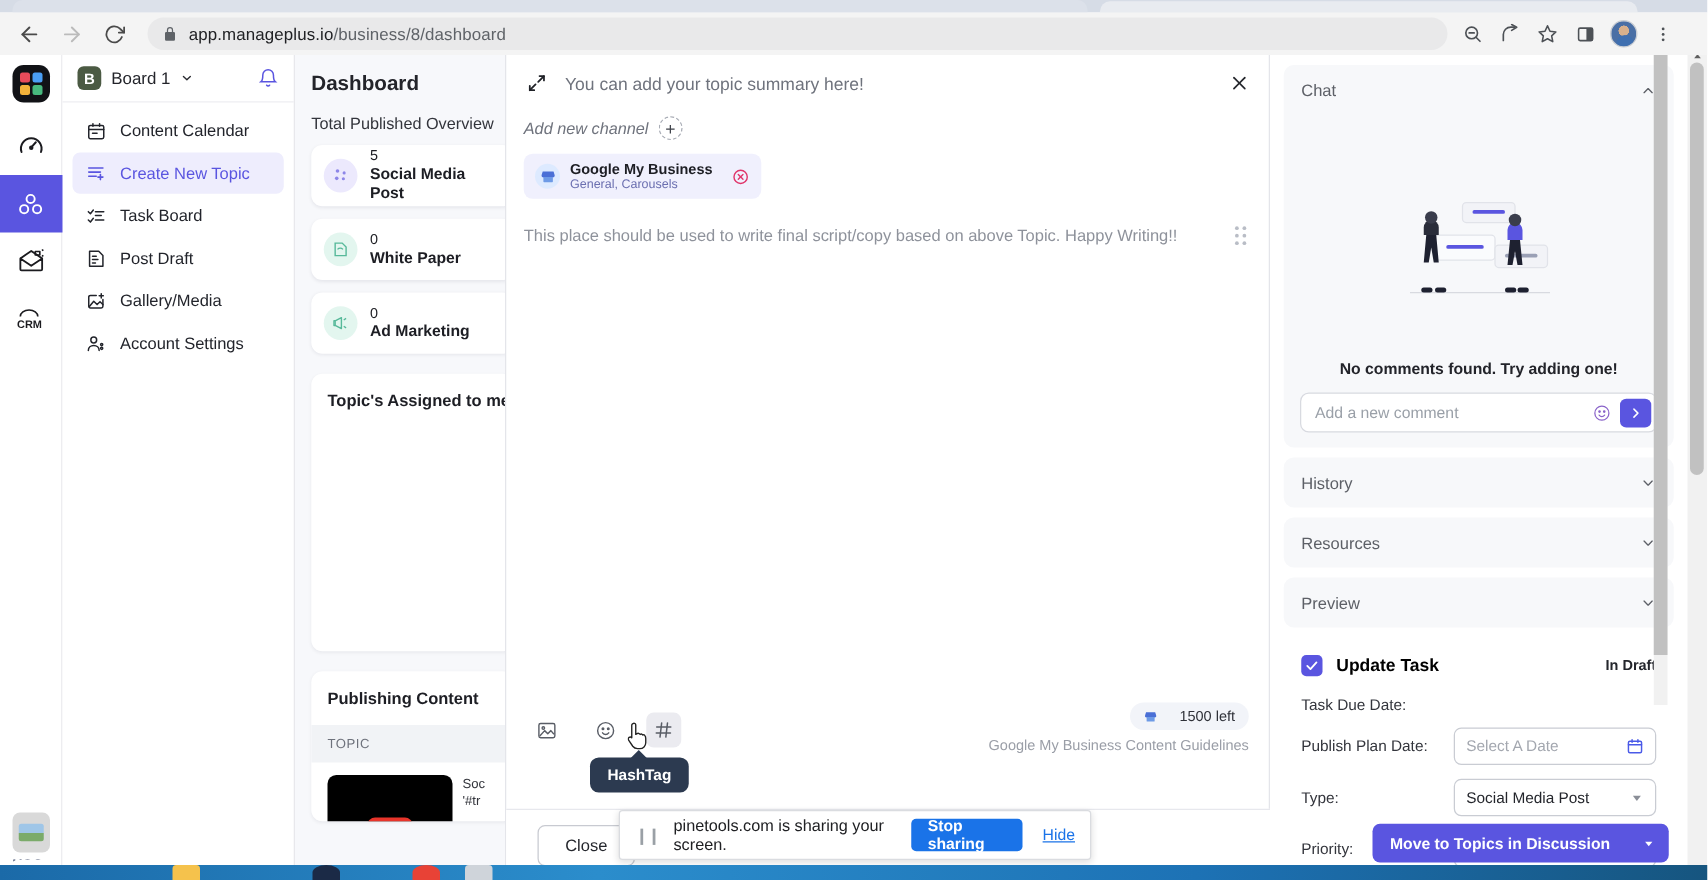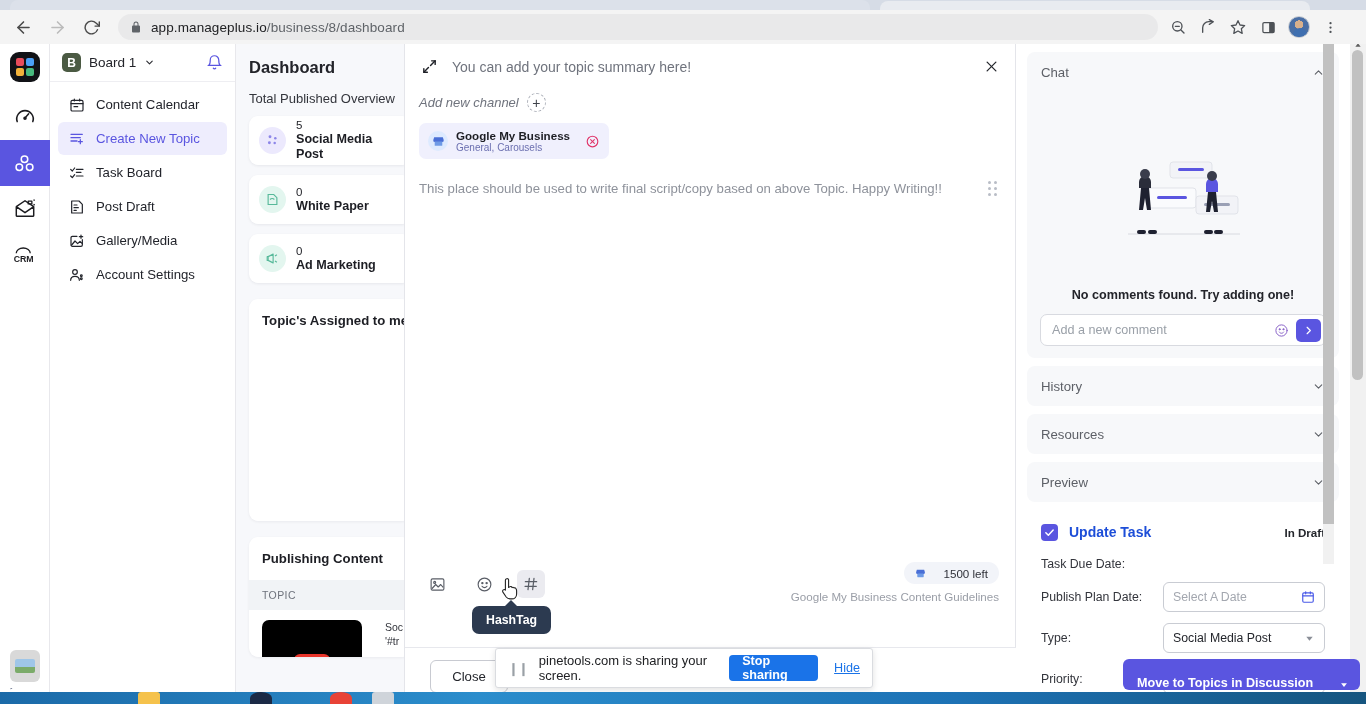--- a/index.html
+++ b/index.html
@@ -151,21 +151,21 @@
     margin-top: 16px; background: #fff; border-radius: 9px; width: 162px;
     padding: 14px 0 0 13px; box-shadow: 0 1px 3px rgba(20,20,40,.06);
   }
   .panel-head { font-size: 13.2px; font-weight: 700; color: #1d1e24; }
   .panel-assigned { height: 222px; }
   .pub-wrap { margin-top: 16px; background:#fff; border-radius: 9px; width: 162px;
     box-shadow: 0 1px 3px rgba(20,20,40,.06); padding-top: 14px; height: 120px; overflow:hidden;}
   .pub-head { font-size: 13.2px; font-weight: 700; color: #1d1e24; padding-left: 13px;}
   .pub-th { margin-top: 14px; background:#f1f3f6; height: 30px; display:flex; align-items:center;
     padding-left: 13px; font-size: 10.5px; color:#6e727c; letter-spacing:.4px;}
-  .pub-row { display:flex; gap: 23px; padding: 10px 0 0 13px;}
+  .pub-row { display:flex; gap: 8px; padding: 10px 0 0 13px;}
   .pub-thumb { width: 100px; height: 46px; background:#000; border-radius: 7px; flex:0 0 auto; position:relative; overflow:hidden;}
   .pub-thumb .ytmark{position:absolute;left:32px;bottom:-14px;width:36px;height:26px;background:#e8342a;border-radius:6px;}
   .pub-txt { font-size: 10.5px; color:#33353c; line-height: 14px; }
 
   
   .modal {
     position: absolute; left: 404px; top: 0; width: 612px; height: 660px;
     background: #fff; border-left: 1px solid #e4e5ea; border-right: 1px solid #e4e5ea;
   }
   .modal-head {
@@ -276,21 +276,21 @@
   }
 
   .task-card {
     margin: 8px 11px 0 11px; background: #fff; border-radius: 8px; padding: 8px 14px 0 14px;
   }
   .task-top { display: flex; align-items: center; gap: 11px; height: 28px; }
   .task-check {
     width: 17px; height: 17px; border-radius: 4px; background: #5a55e0; color: #fff;
     display: flex; align-items: center; justify-content: center; font-size: 11px;
   }
-  .task-title { font-size: 14px; font-weight: 700; color: #1d4ed8; }
+  .task-title { font-size: 14px; font-weight: 700; color: #000000; }
   .task-status { margin-left: auto; font-size: 11.6px; font-weight: 700; color: #24262c; }
   .frow { display: flex; align-items: center; margin-top: 11px; gap: 17px; }
   .flabel { width: 105px; font-size: 12.3px; color: #33353c; }
   .fctl {
     flex: 1; height: 30px; border: 1px solid #c9ccd3; border-radius: 6px;
     display: flex; align-items: center; padding: 0 9px; background: #fff;
   }
   .fval { font-size: 12.3px; color: #24262c; }
   .fval.red { color: #e0354e; }
   .fval.ph { color: #a3a7af; }
@@ -331,21 +331,21 @@
   .share-txt { font-size: 13px; color: #202124; }
   .stop-btn {
     background: #1a73e8; color: #fff; font-size: 12.6px; font-weight: 700;
     height: 26px; border-radius: 4px; padding: 0 13px;
     display: flex; align-items: center; margin-left: 4px;
   }
   .hide-link { font-size: 12.6px; color: #1a73e8; text-decoration: underline; margin-left: 5px; }
 
   .cta-wrap {
     position: absolute; left: 1098px; top: 659px; height: 31px; z-index: 45;
-    display: flex; align-items: flex-end; background: #5a55e0; border-radius: 6px; overflow: hidden; margin-left: 25px;
+    display: flex; align-items: center; background: #5a55e0; border-radius: 6px; overflow: hidden;
   }
   .cta-main {
     display: flex; align-items: center; padding: 0 14px; color: #fff;
     font-size: 12.6px; font-weight: 700;
   }
   .cta-div { width: 1px; background: rgba(255,255,255,.45); margin: 5px 0; }
   .cta-caret { display: flex; align-items: center; padding: 0 11px; color: #fff; font-size: 9px; }
 
   .taskbar {
     position: absolute; left: 0; bottom: 0; width: 1366px; height: 12px;

